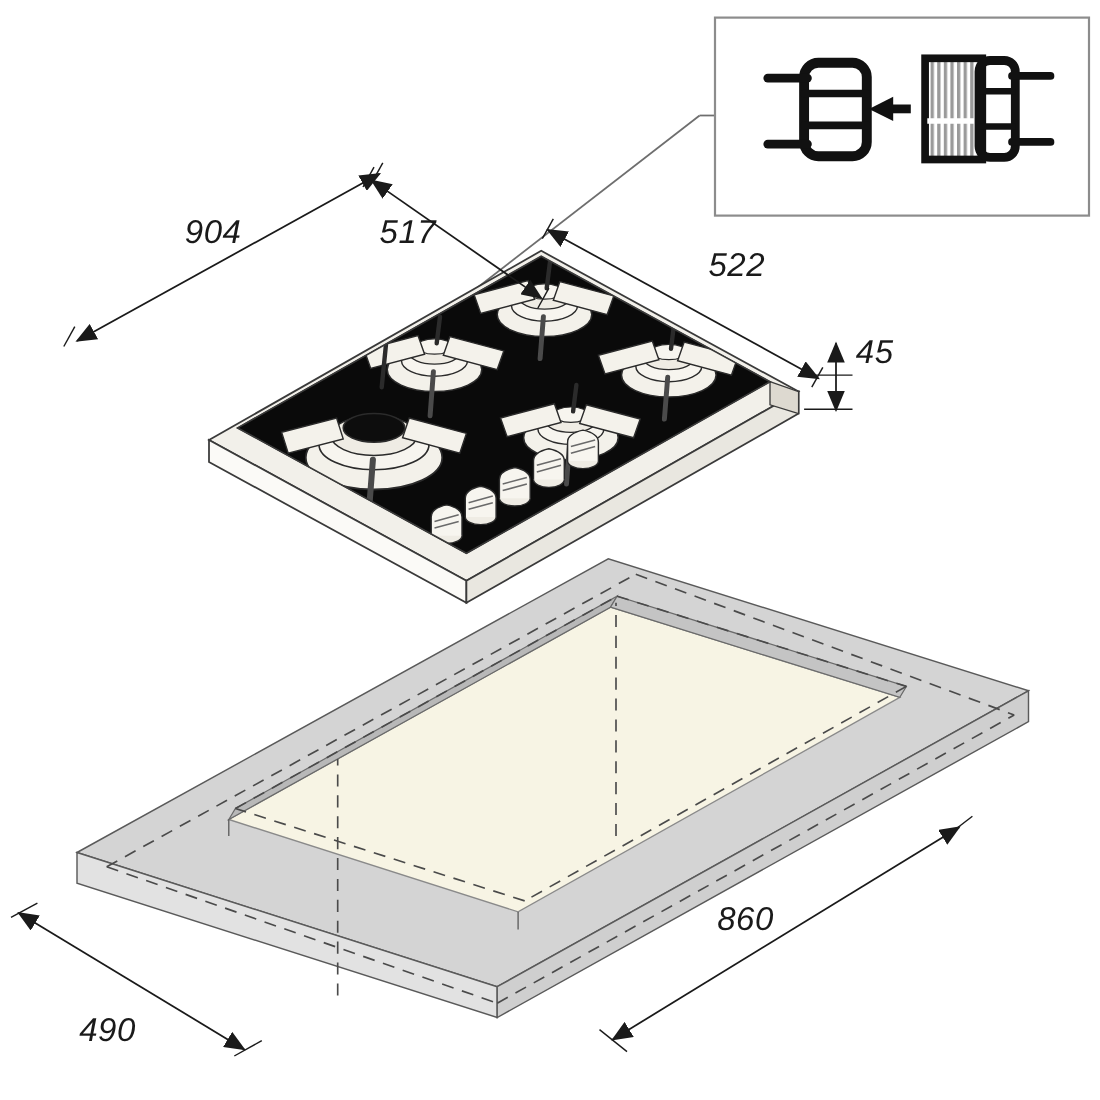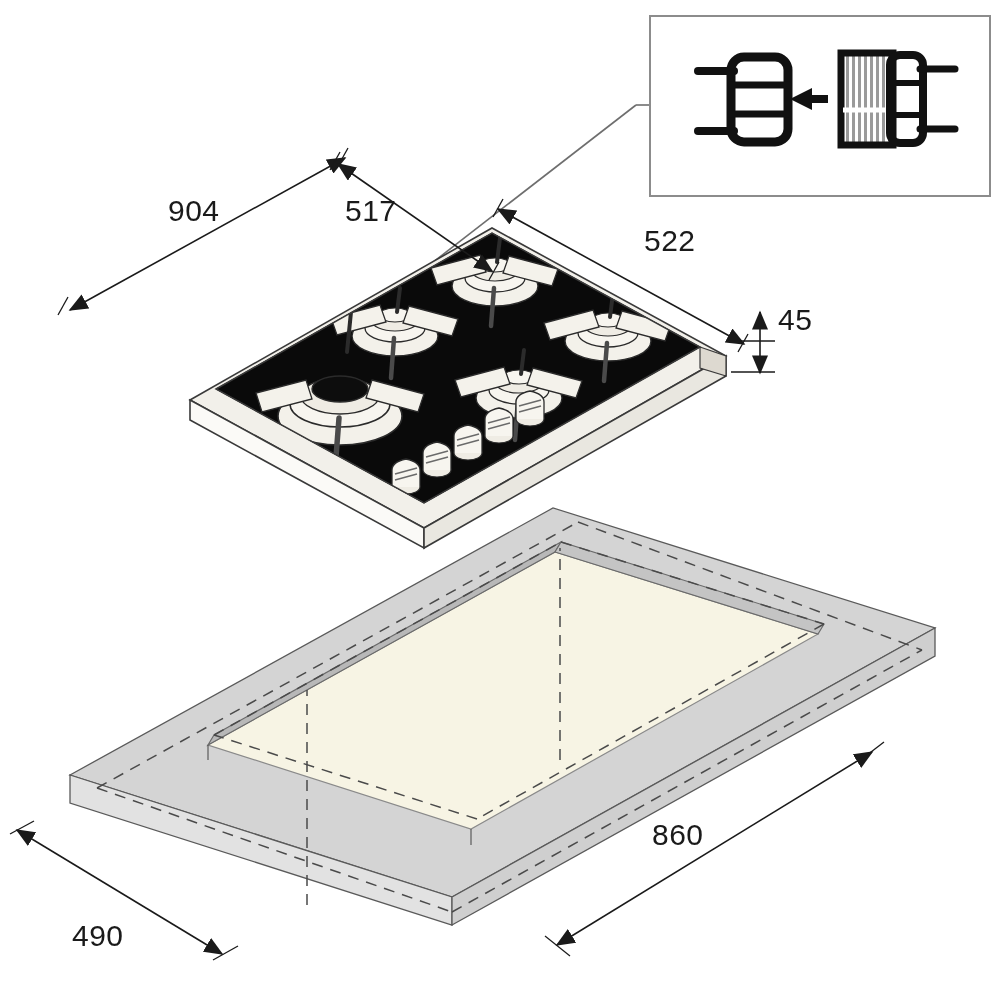--- a/index.html
+++ b/index.html
@@ -13,20 +13,21 @@
     height: 1000px;
     font-family: "Liberation Sans", sans-serif;
     overflow: hidden;
     position: relative;
   }
   #drawing-root {
     position: absolute;
     left: 0; top: 0;
     width: 1000px;
     height: 1000px;
+    font-style: italic;
   }
   svg.sheet {
     display: block;
     width: 1000px;
     height: 1000px;
   }
   text.dim {
     font-family: "Liberation Sans", sans-serif;
     font-size: 30px;
     fill: #1a1a1a;

